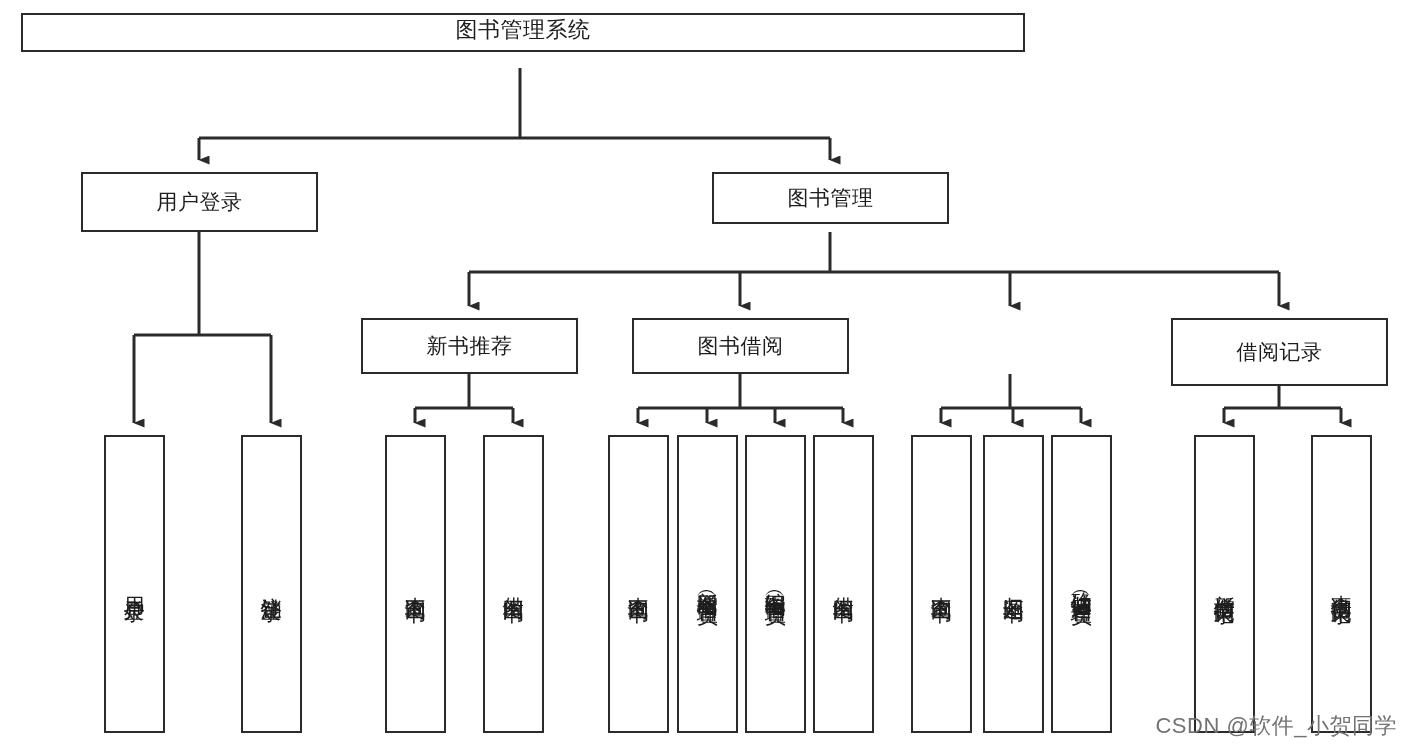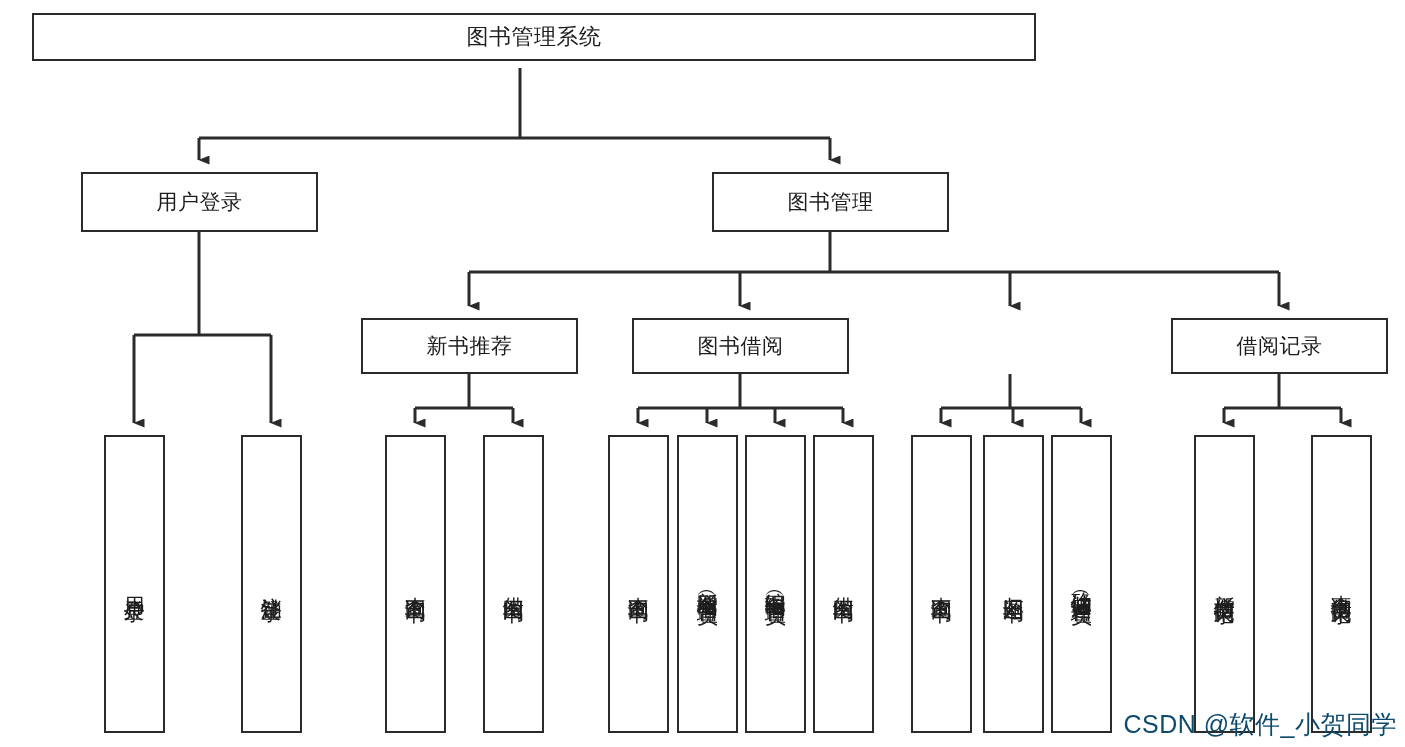--- a/index.html
+++ b/index.html
@@ -53,22 +53,22 @@
     white-space: nowrap;
     text-align: center;
   }
   .node.root .node-label { font-size: 22px; }
   .node.level1 .node-label { font-size: 21px; }
   .node.level2 .node-label { font-size: 21px; }
   .watermark {
     position: absolute;
     right: 8px;
     bottom: 6px;
-    font-size: 25px;
-    color: #0c4a6e;
+    font-size: 22px;
+    color: #737373;
     white-space: nowrap;
     letter-spacing: 0.5px;
   }
 </style>
 </head>
 <body>
 
 <div id="diagram-root">
 
   <svg class="connectors" viewBox="0 0 1405 747" xmlns="http://www.w3.org/2000/svg">
@@ -116,38 +116,38 @@
       <path d="M 1013 408 L 1013 423" marker-end="url(#arrowhead)"></path>
       <path d="M 1081 408 L 1081 423" marker-end="url(#arrowhead)"></path>
 
       <path d="M 1279 374 L 1279 408"></path>
       <path d="M 1224 408 L 1341 408"></path>
       <path d="M 1224 408 L 1224 423" marker-end="url(#arrowhead)"></path>
       <path d="M 1341 408 L 1341 423" marker-end="url(#arrowhead)"></path>
     </g>
   </svg>
 
-  <div class="node root" style="left:32px; top:13px; width:1004px; height:48px;">
+  <div class="node root" style="left:21px; top:13px; width:1004px; height:39px;font-family:Liberation Mono, monospace;">
     <span class="node-label">图书管理系统</span>
   </div>
 
   <div class="node level1" style="left:81px; top:172px; width:237px; height:60px;">
     <span class="node-label">用户登录</span>
   </div>
-  <div class="node level1" style="left:712px; top:172px; width:237px; height:60px;">
+  <div class="node level1" style="left:712px; top:172px; width:237px; height:52px;">
     <span class="node-label">图书管理</span>
   </div>
 
   <div class="node level2" style="left:632px; top:318px; width:217px; height:56px;">
     <span class="node-label">图书借阅</span>
   </div>
   <div class="node level2" style="left:361px; top:318px; width:217px; height:56px;">
     <span class="node-label">新书推荐</span>
   </div>
-  <div class="node level2" style="left:1171px; top:318px; width:217px; height:56px;">
+  <div class="node level2" style="left:1171px; top:318px; width:217px; height:68px;">
     <span class="node-label">借阅记录</span>
   </div>
 
   <div class="node vertical" style="left:104px; top:435px; width:61px; height:298px;">
     <span class="node-label">用户登录</span>
   </div>
   <div class="node vertical" style="left:241px; top:435px; width:61px; height:298px;">
     <span class="node-label">注销登录</span>
   </div>
   <div class="node vertical" style="left:385px; top:435px; width:61px; height:298px;">

